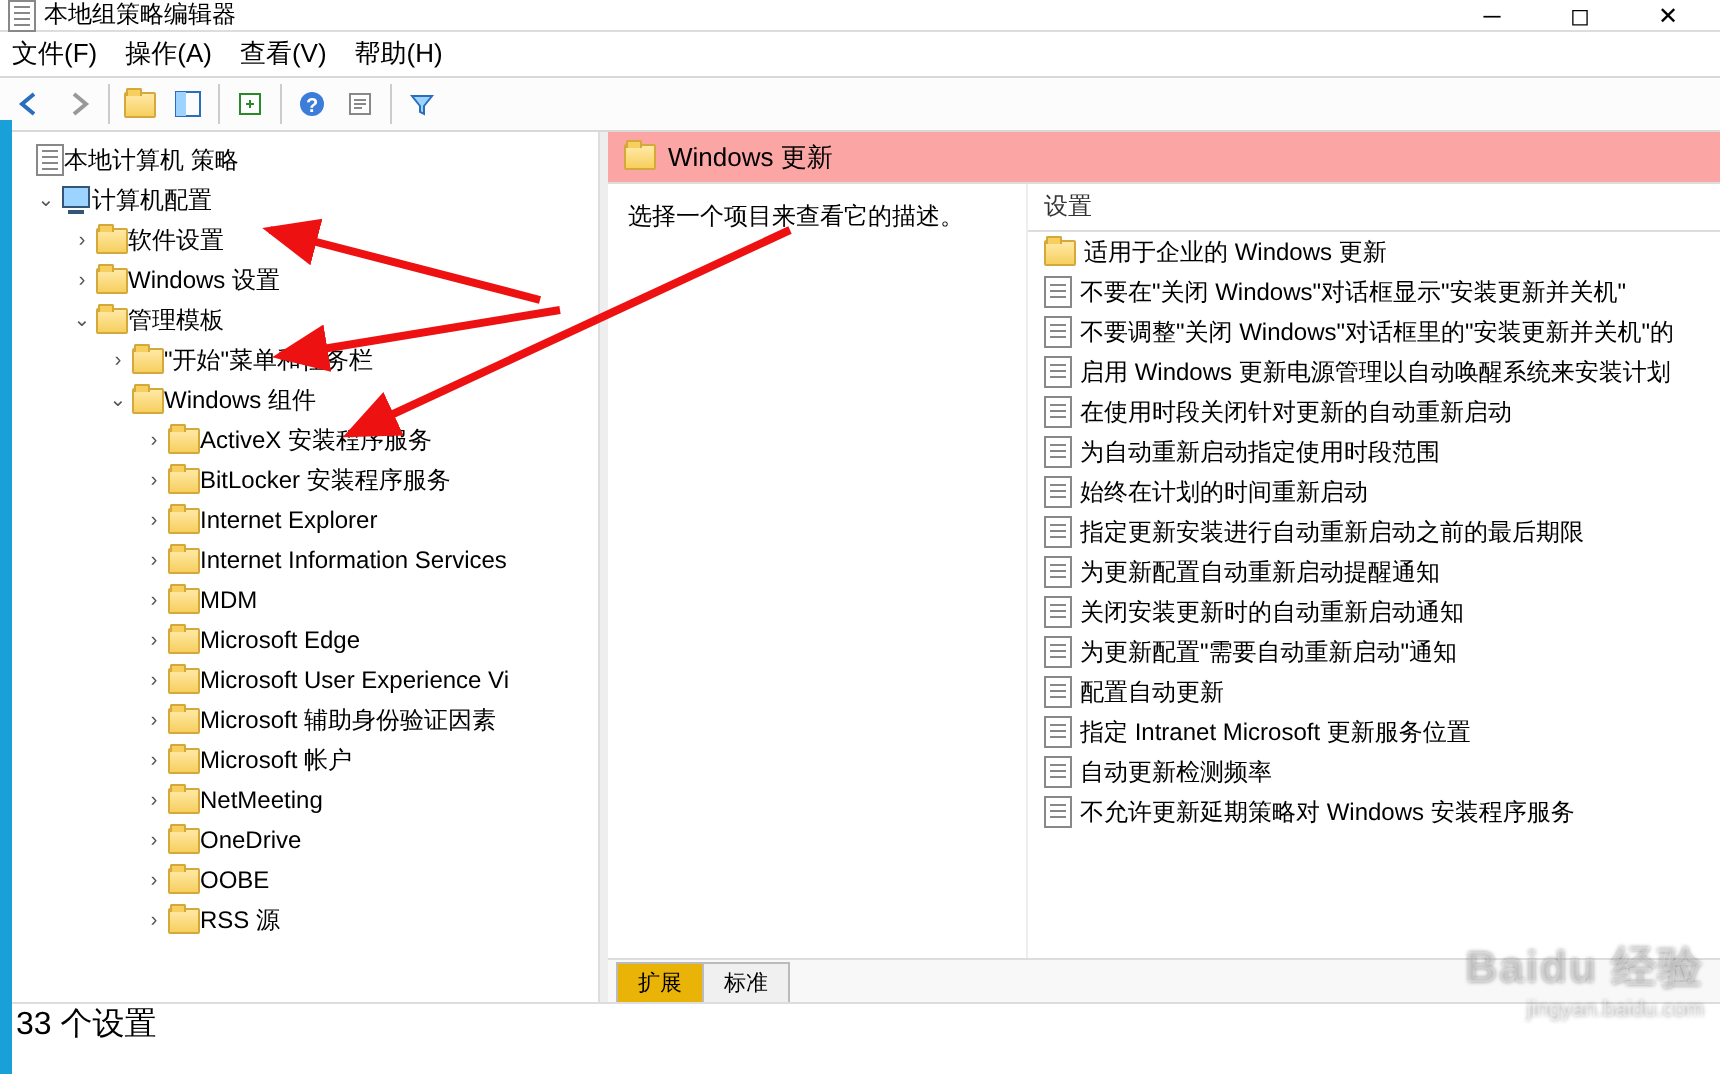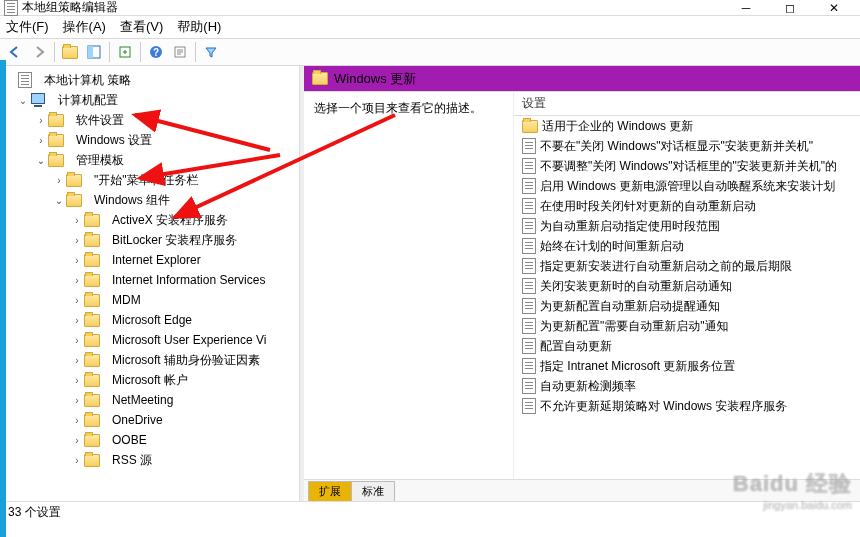--- a/index.html
+++ b/index.html
@@ -10,34 +10,34 @@
 .titlebar .winbtn { width: 44px; height: 30px; display: flex; align-items: center; justify-content: center; font-family: "Segoe MDL2 Assets", sans-serif; font-size: 12px; }
 .menubar { height: 22px; display: flex; align-items: center; padding: 0 6px; gap: 14px; font-size: 13px; }
 .menubar span { }
 .toolbar { height: 28px; border-top: 1px solid #d8d8d8; border-bottom: 1px solid #d8d8d8; display: flex; align-items: center; padding: 0 4px; gap: 2px; background: #fcfcfc; }
 .toolbar .tbtn { width: 22px; height: 22px; display: flex; align-items: center; justify-content: center; border: 1px solid transparent; }
 .toolbar .sep { width: 1px; height: 20px; background: #ccc; margin: 0 2px; }
 .main { display: flex; height: calc(100% - 30px - 22px - 28px - 22px); position: relative; }
 .tree { width: 300px; overflow: auto; border-right: 1px solid #ddd; padding: 4px 0; }
 .splitter { width: 4px; background: #eee; cursor: col-resize; }
 .content { flex: 1; display: flex; flex-direction: column; overflow: hidden; }
-.content-header { height: 26px; border-bottom: 1px solid #ddd; display: flex; align-items: center; padding: 0 8px; gap: 6px; background: #a21caf; }
+.content-header { height: 26px; border-bottom: 1px solid #ddd; display: flex; align-items: center; padding: 0 8px; gap: 6px; background: #fca5a5; }
 .content-body { flex: 1; display: flex; overflow: hidden; }
 .desc-pane { width: 210px; padding: 8px 10px; font-size: 12px; overflow: hidden; border-right: 1px solid #eee; }
 .list-pane { flex: 1; overflow: auto; }
 .list-head { height: 24px; border-bottom: 1px solid #ddd; display: flex; align-items: center; padding: 0 8px; font-size: 12px; color: #333; }
 .list-row { height: 20px; display: flex; align-items: center; padding: 0 8px; white-space: nowrap; overflow: hidden; gap: 4px; }
 .tabbar { height: 22px; border-top: 1px solid #ddd; display: flex; align-items: flex-end; padding: 0 4px; gap: 0; background: #f8f8f8; }
 .tabbar .tab { padding: 2px 10px; border: 1px solid #bbb; border-bottom: none; font-size: 11px; background: #f0f0f0; margin-right: -1px; }
 .tabbar .tab.active { background: #eab308; }
-.status { height: 22px; border-top: 1px solid #ddd; padding: 0 8px; display: flex; align-items: center; font-size: 12px; }
+.status { height: 22px; border-top: 1px solid #ddd; padding: 0 8px; display: flex; align-items: center; font-size: 16px; }
 .tree-row { display: flex; align-items: center; height: 20px; white-space: nowrap; padding-right: 4px; }
 .tree-row .twisty { width: 14px; text-align: center; color: #555; font-size: 10px; }
 .tree-row .twisty.empty { visibility: hidden; }
-.tree-row .lbl { margin-left: 12px; }
+.tree-row .lbl { margin-left: 0; }
 .icon-folder { width: 16px; height: 13px; background: linear-gradient(#ffe9a6,#f7cf5f); border: 1px solid #d4a93a; border-radius: 1px; display: inline-block; position: relative; flex: 0 0 16px; }
 .icon-folder::before { content:""; position:absolute; top:-3px; left:0; width:6px; height:3px; background:#f7cf5f; border:1px solid #d4a93a; border-bottom:none; border-radius:1px 1px 0 0; }
 .icon-gpo { width: 14px; height: 16px; background: #fff; border: 1px solid #888; display:inline-block; position:relative; flex:0 0 14px; }
 .icon-gpo::after { content:""; position:absolute; left:2px; top:2px; right:2px; bottom:2px; background: repeating-linear-gradient(#888,#888 1px,transparent 1px,transparent 3px); }
 .icon-computer { width:16px; height:14px; display:inline-block; position:relative; flex:0 0 16px; }
 .icon-computer::before { content:""; position:absolute; left:1px; top:0; width:12px; height:9px; border:1px solid #357; background:#9cd3ff; }
 .icon-computer::after { content:""; position:absolute; left:4px; bottom:0; width:8px; height:2px; background:#357; }
 .icon-setting { width: 14px; height: 16px; background: #fff; border: 1px solid #888; display:inline-block; position:relative; flex:0 0 14px; }
 .icon-setting::after { content:""; position:absolute; left:2px; top:3px; right:2px; height:1px; background:#888; box-shadow: 0 3px 0 #888, 0 6px 0 #888; }
 svg.arrow { position:absolute; pointer-events:none; z-index:50; }
@@ -266,25 +266,25 @@
             <div class="list-row">
               <span class="icon-setting"></span>
               <span>始终在计划的时间重新启动</span>
             </div>
             <div class="list-row">
               <span class="icon-setting"></span>
               <span>指定更新安装进行自动重新启动之前的最后期限</span>
             </div>
             <div class="list-row">
               <span class="icon-setting"></span>
+              <span>为更新配置自动重新启动提醒通知</span>
+            </div>
+            <div class="list-row">
+              <span class="icon-setting"></span>
               <span>关闭安装更新时的自动重新启动通知</span>
-            </div>
-            <div class="list-row">
-              <span class="icon-setting"></span>
-              <span>为更新配置自动重新启动提醒通知</span>
             </div>
             <div class="list-row">
               <span class="icon-setting"></span>
               <span>为更新配置"需要自动重新启动"通知</span>
             </div>
             <div class="list-row">
               <span class="icon-setting"></span>
               <span>配置自动更新</span>
             </div>
             <div class="list-row">

